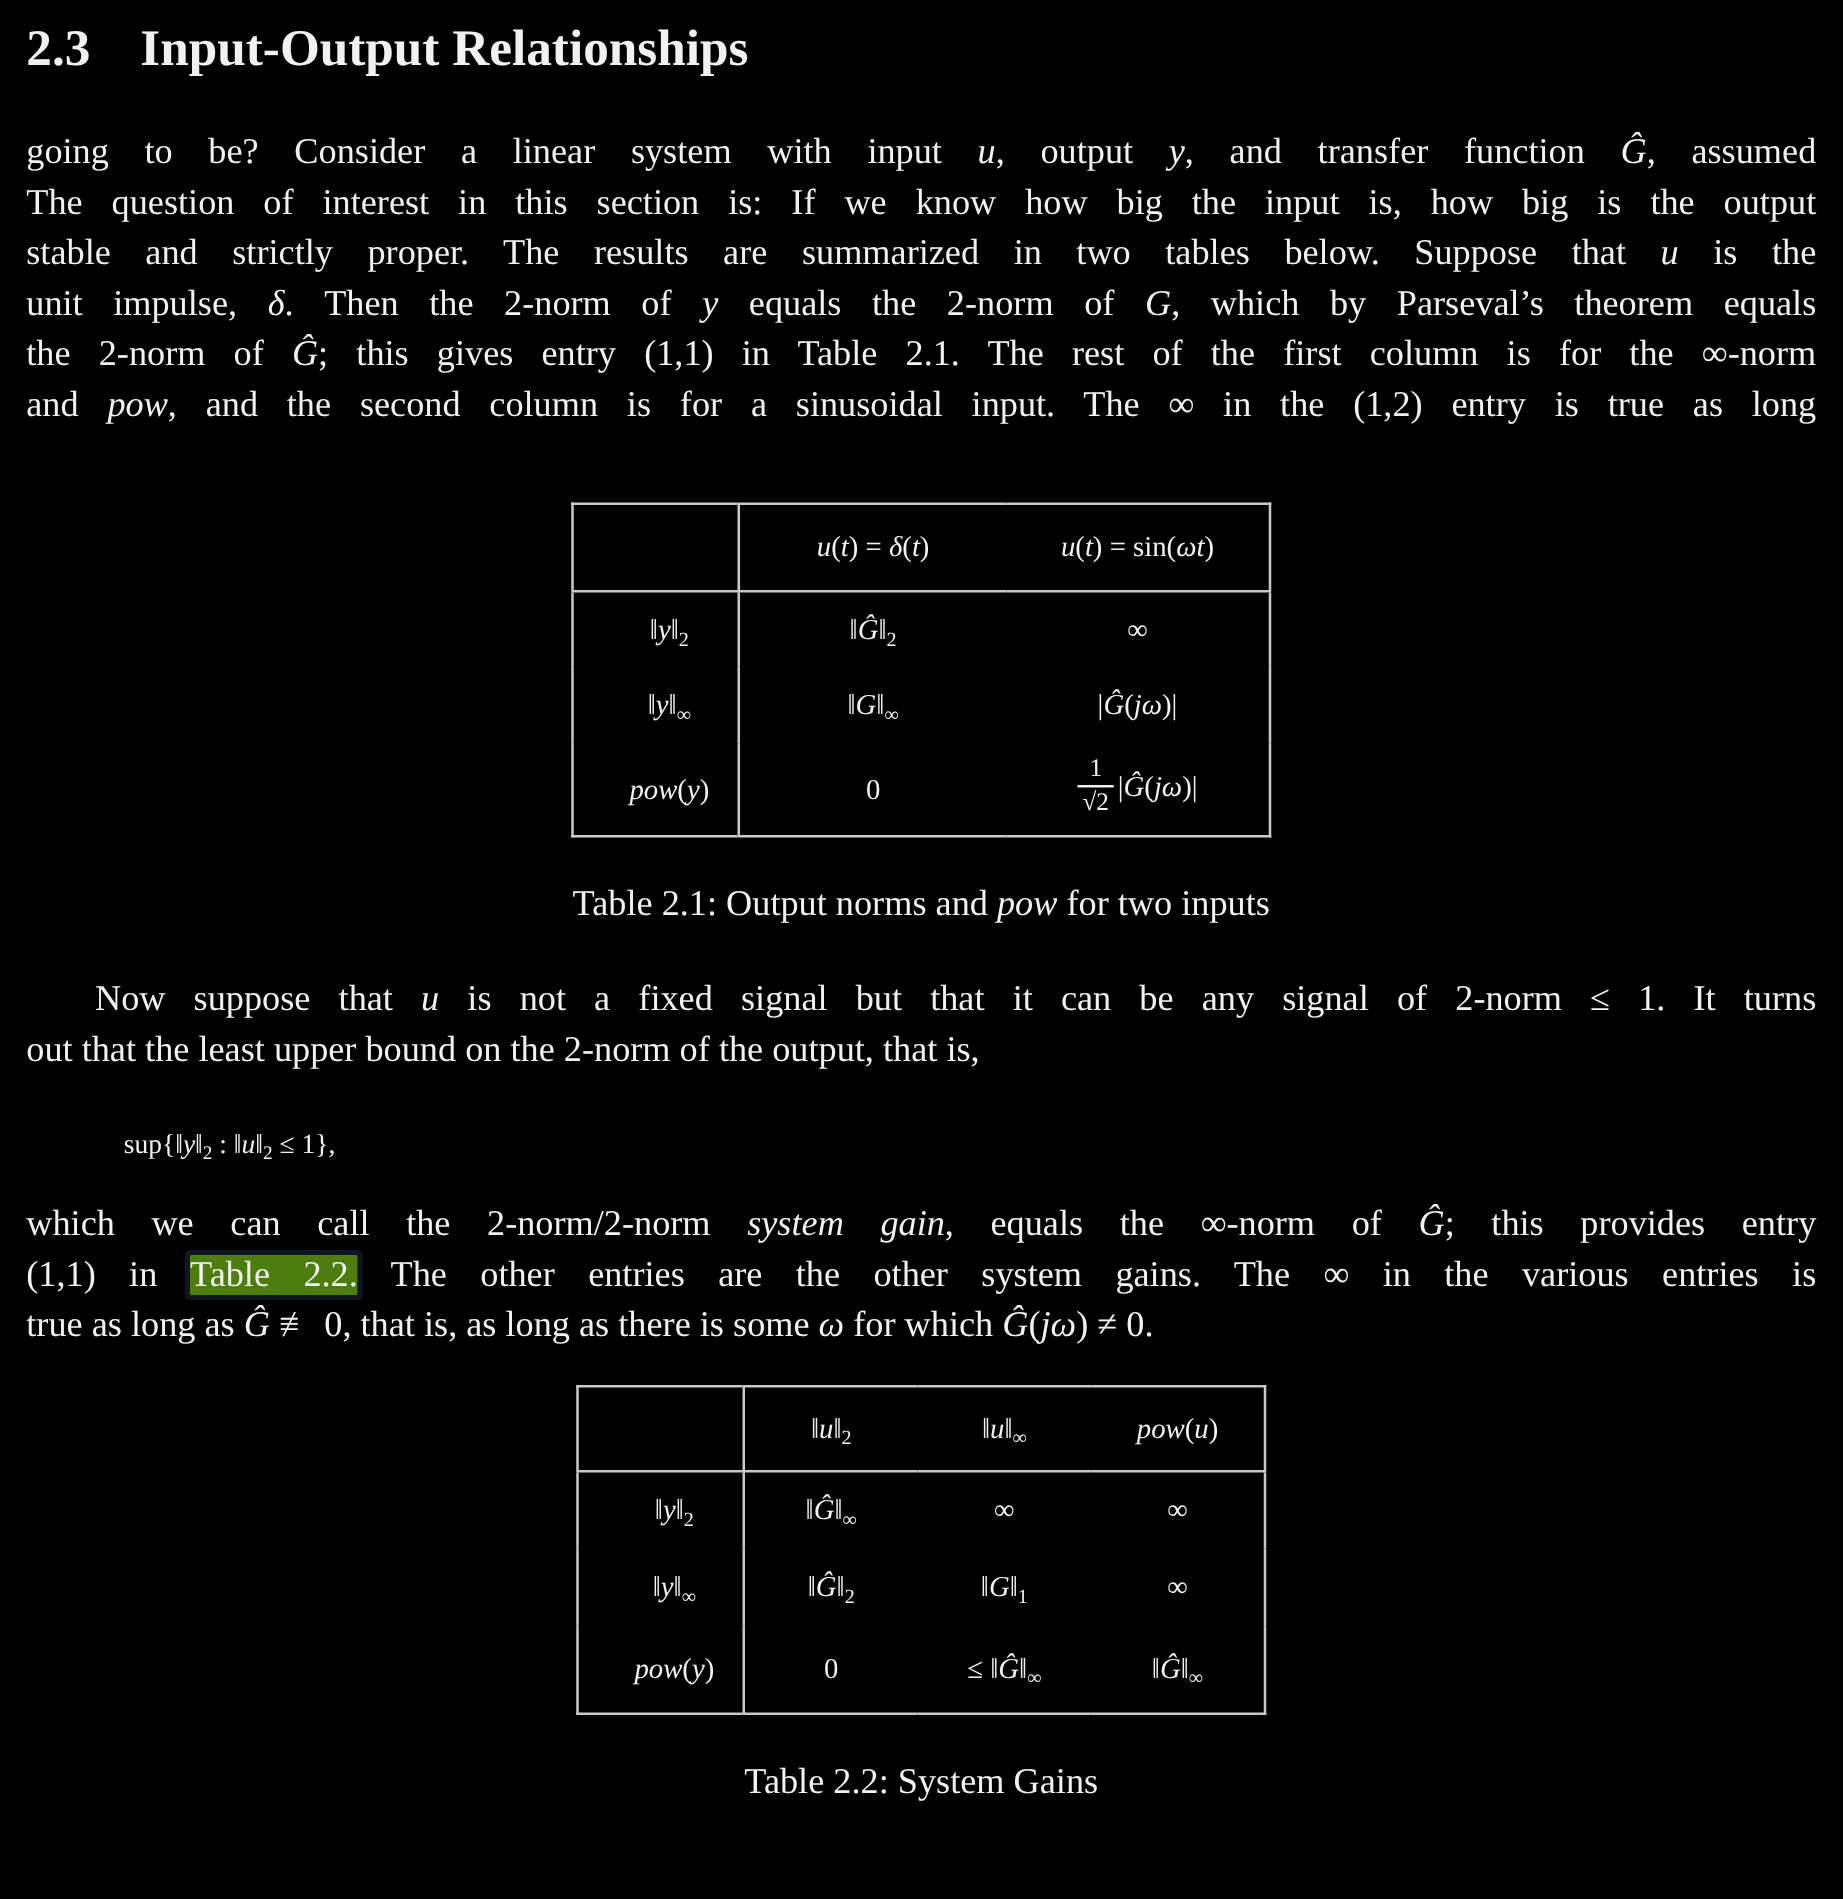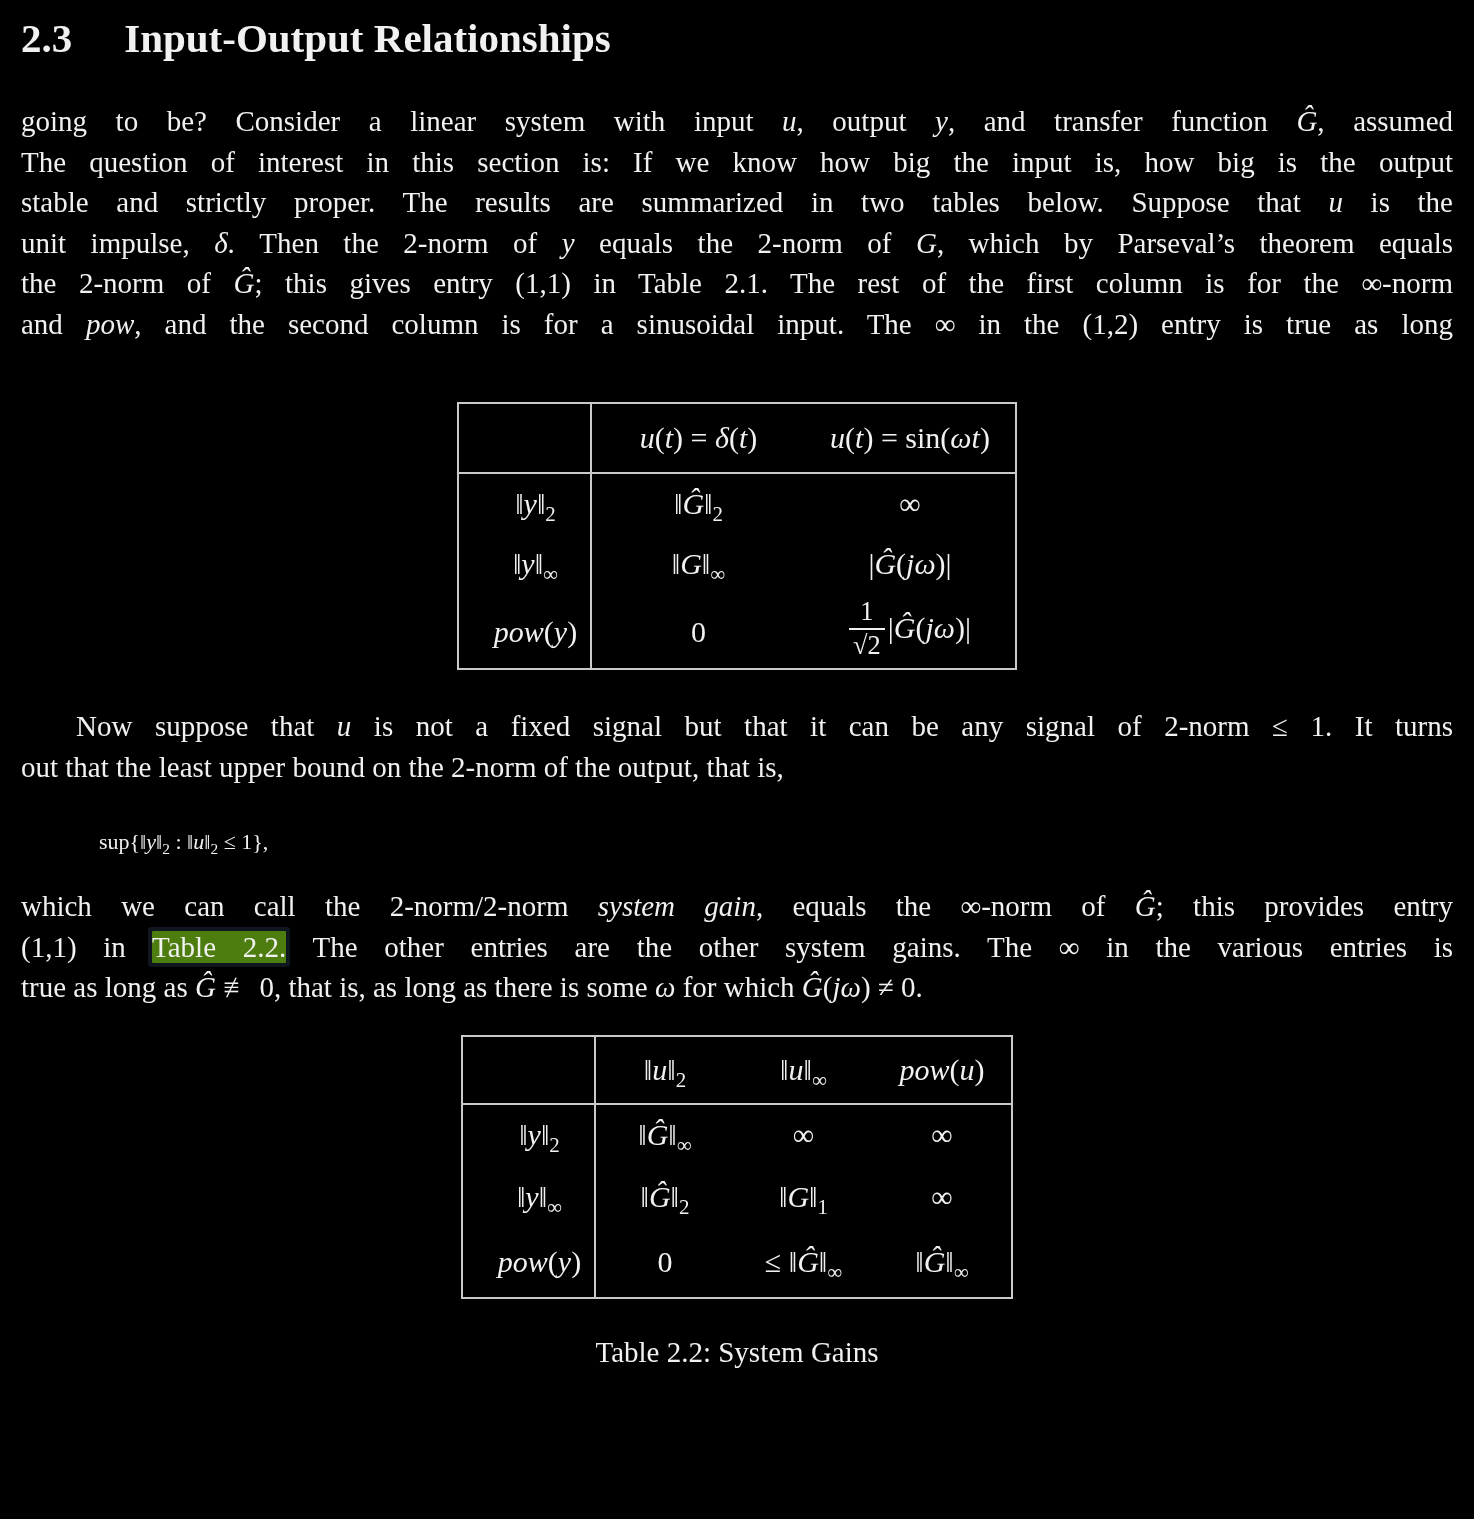--- a/index.html
+++ b/index.html
@@ -18,21 +18,21 @@
   .page {
     padding: 14px 21px 0 21px;
     box-sizing: border-box;
     width: 1474px;
     height: 1519px;
   }
   
   .heading {
     display: flex;
     align-items: center;
-    gap: 52px;
+    gap: 40px;
     font-size: 41px;
     font-weight: bold;
     margin: 2px 0 0 0;
     line-height: 1.1;
   }
   
   .para { line-height: 40.5px; }
   .p1 { margin-top: 40px; }
   .p2 { margin-top: 36px; }
   .p3 { margin-top: 22px; }
@@ -51,21 +51,21 @@
     box-shadow: 0 0 0 4px #10161f;
     border-radius: 1px;
   }
   
   .tblwrap { display: flex; justify-content: center; }
   .tw1 { margin-top: 58px; }
   .tw2 { margin-top: 27px; }
   table.tbl {
     border-collapse: collapse;
     border: 2px solid #c9c9c9;
-    font-size: 30px;
+    font-size: 23px;
     table-layout: fixed;
   }
   table.tbl td {
     text-align: center;
     vertical-align: middle;
     padding: 0;
   }
   table.tbl td.lbl {
     text-align: center;
     padding-left: 22px;
@@ -143,20 +143,21 @@
         <td>0</td>
         <td><span class="frac">
                 <span class="fnum">1</span>
                 <span class="fden">√2</span>
               </span>|<i>Ĝ</i>(<i>jω</i>)|</td>
       </tr>
     </tbody>
       </table>
   </div>
 
+  <div class="caption">Table 2.1: Output norms and <i>pow</i> for two inputs</div>
 
   <div class="para p2">
     <div class="jline indent">Now suppose that <i>u</i> is not a fixed signal but that it can be any signal of 2-norm ≤ 1. It turns</div>
     <div class="jline last">out that the least upper bound on the 2-norm of the output, that is,</div>
   </div>
 
   <div class="equation">sup{‖<i>y</i>‖<sub>2</sub> : ‖<i>u</i>‖<sub>2</sub> ≤ 1},</div>
 
   <div class="para p3">
     <div class="jline">which we can call the 2-norm/2-norm <i>system gain</i>, equals the ∞-norm of <i>Ĝ</i>; this provides entry</div>

